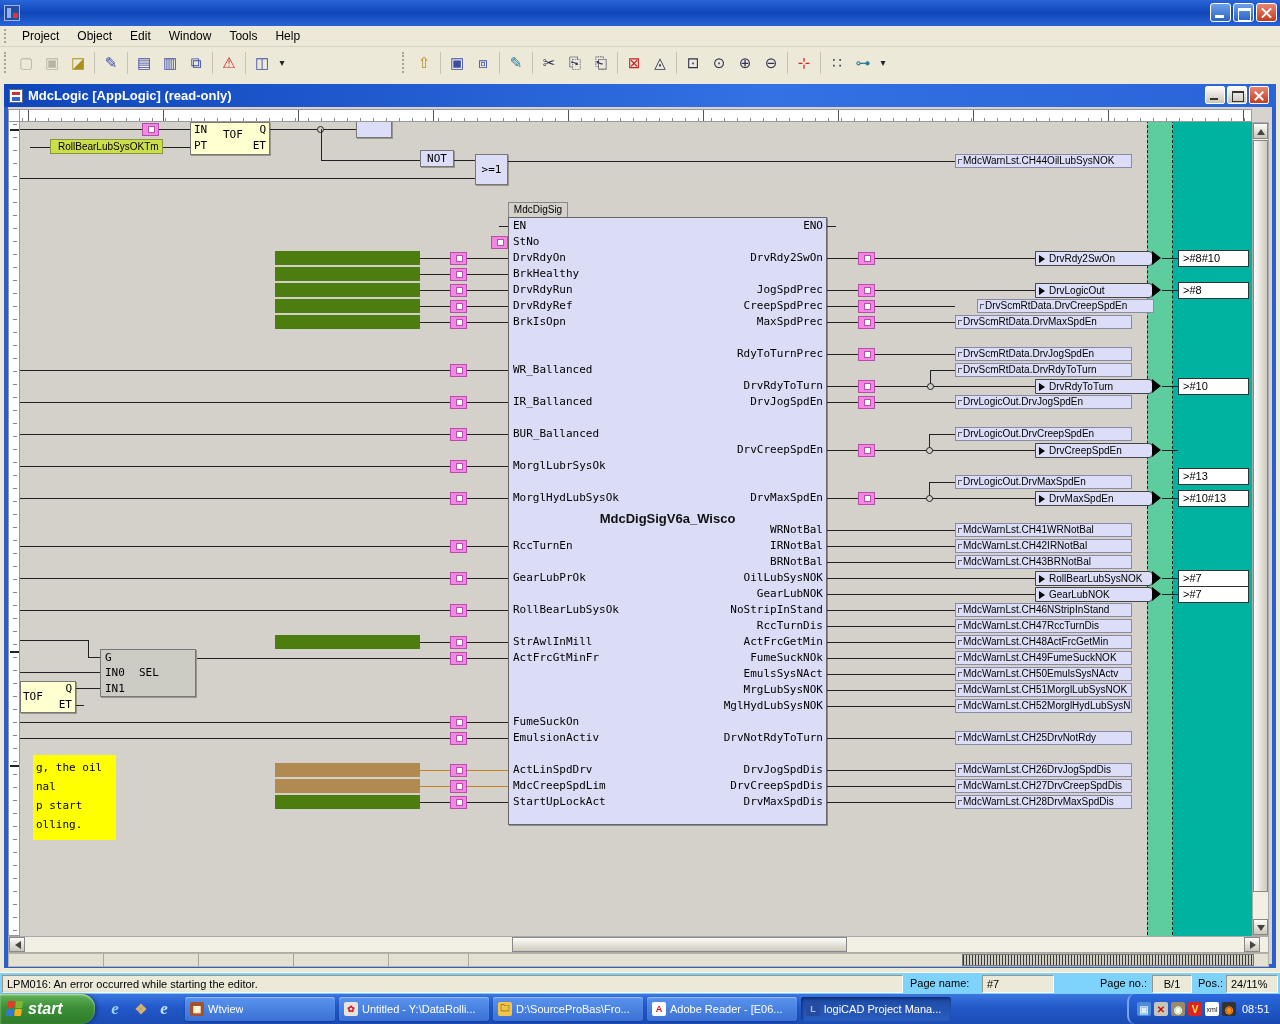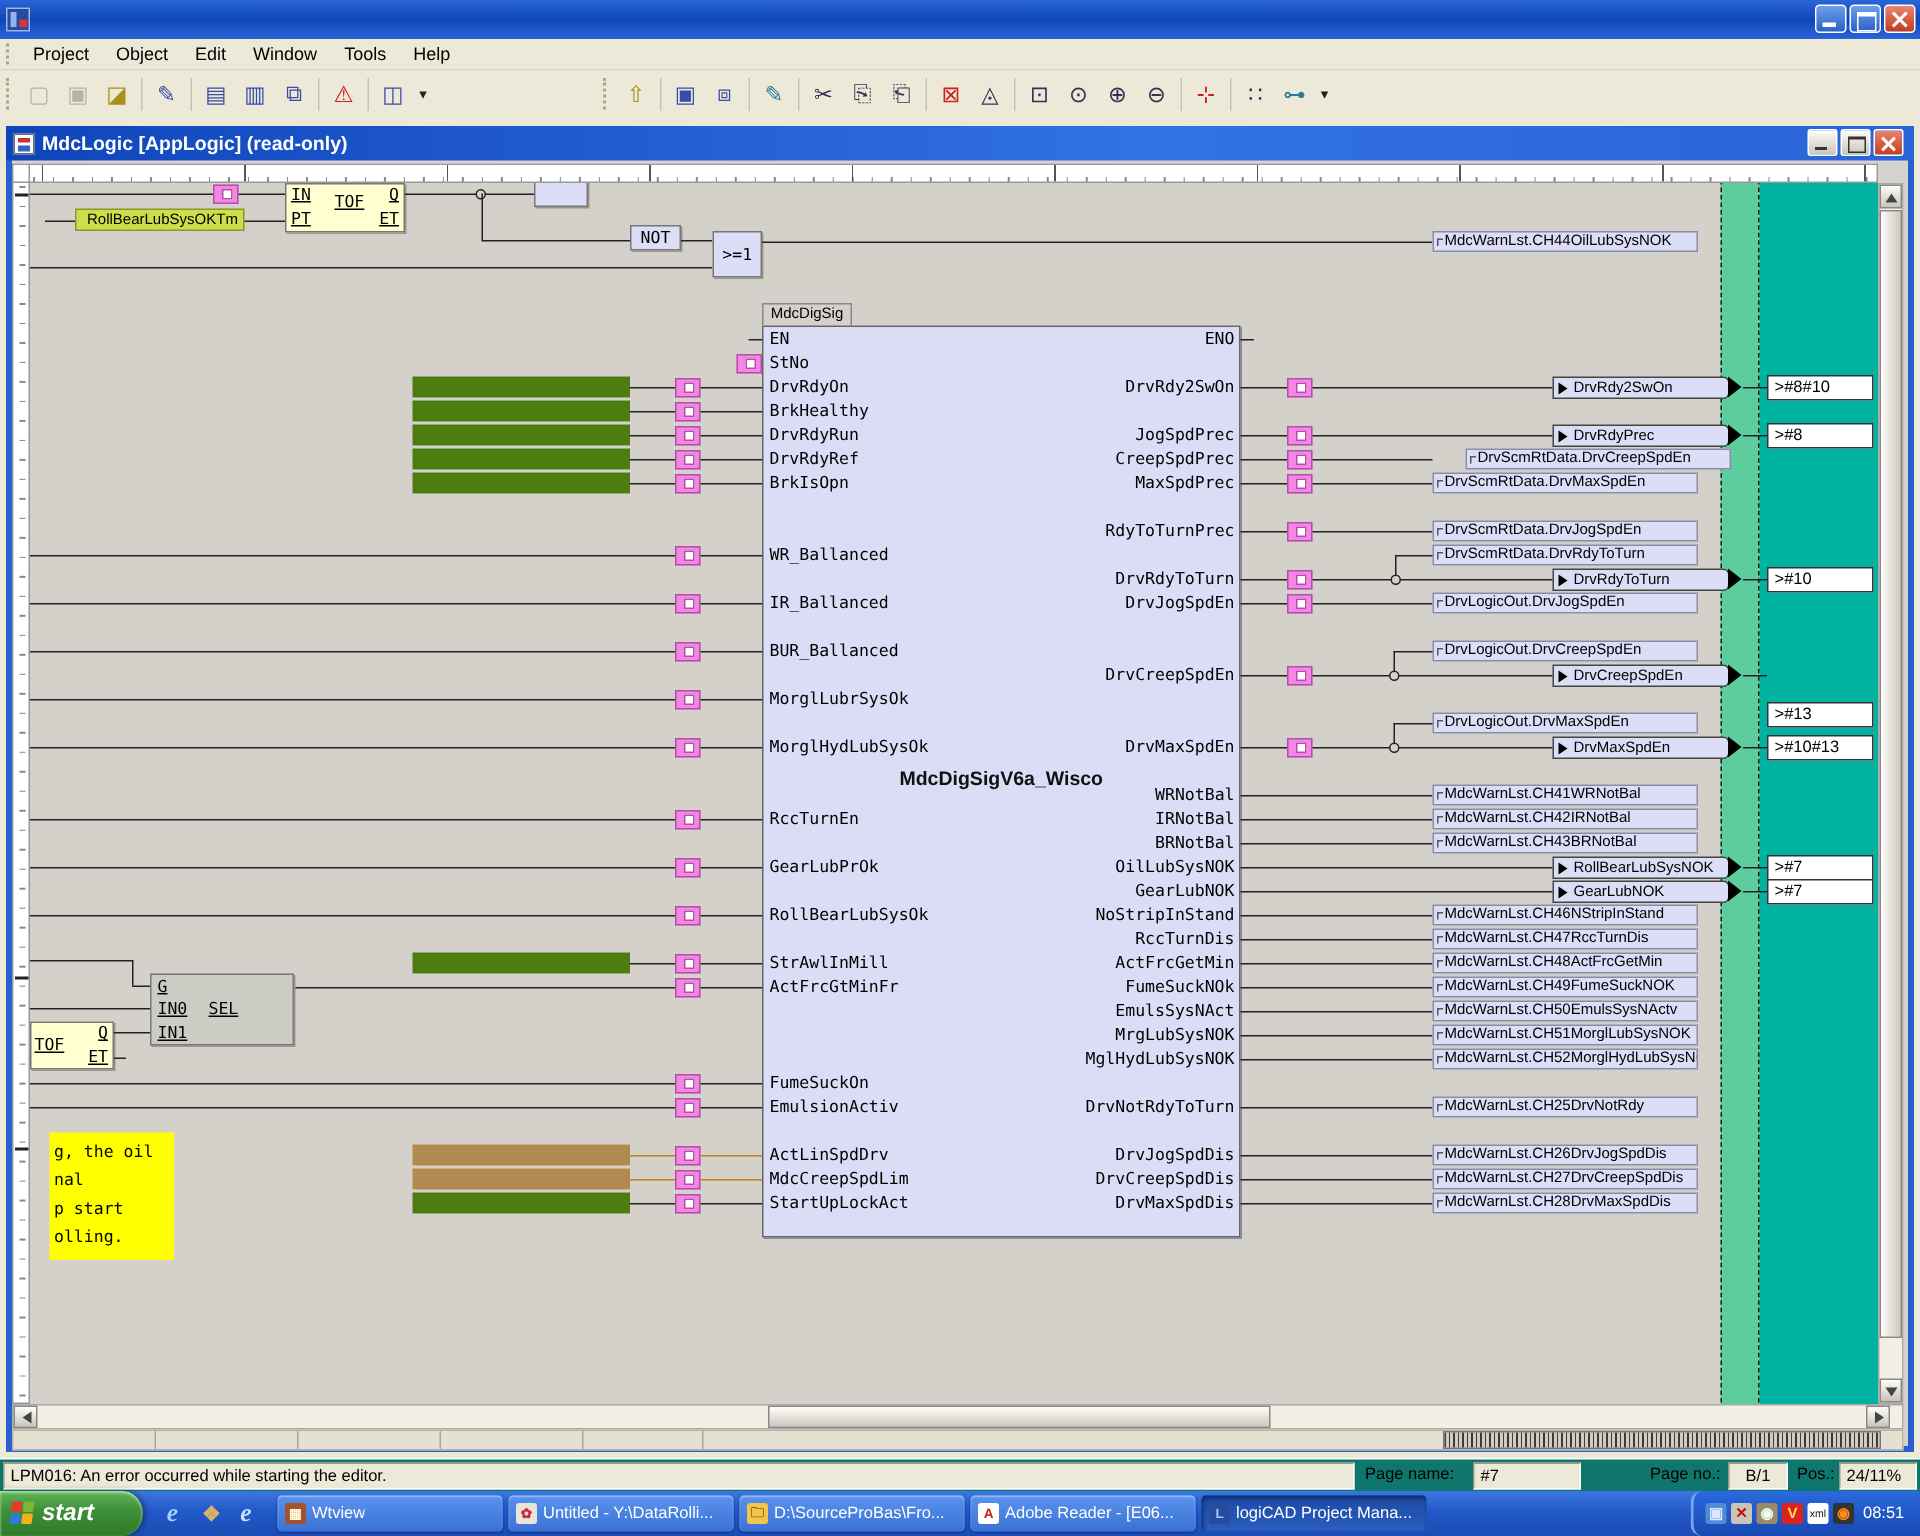--- a/index.html
+++ b/index.html
@@ -107,21 +107,21 @@
     border-top:4px solid transparent; border-bottom:4px solid transparent; }
   .obox::after { content:""; position:absolute; right:-9px; top:-1px; border-left:9px solid #000;
     border-top:7px solid transparent; border-bottom:7px solid transparent; }
   .xref { position:absolute; left:1178px; width:71px; height:17px; background:#fff; border:1px solid #333;
     font-size:11px; line-height:15px; padding-left:4px; white-space:nowrap; }
 
   .gate { position:absolute; border:1px solid #777; background:#dcddf6; box-shadow:1px 1px 0 #9a968a;
     font-family:"DejaVu Sans Mono", monospace; font-size:11px; }
   .gate.yel { background:#ffffd0; }
   .gate.gry { background:#ccccc4; }
-  .gate .t { position:absolute; white-space:nowrap; line-height:12px;text-decoration:underline; }
+  .gate .t { position:absolute; white-space:nowrap; line-height:12px; }
 
   #fb { position:absolute; left:508px; top:217px; width:319px; height:608px; background:#dbdcf5;
     border:1px solid #666; box-shadow:1px 1px 0 #8a8a9a; }
   #fb-tab { position:absolute; left:508px; top:202px; width:60px; height:16px; background:#d4d1ca;
     border:1px solid #888; border-bottom:none; font-size:10px; line-height:14px; text-align:center; }
   #fb-type { position:absolute; left:508px; top:511px; width:319px; text-align:center;
     font-size:13px; font-weight:bold; color:#111; }
   .pinl, .pinr { position:absolute; font-family:"DejaVu Sans Mono", monospace; font-size:11px;
     height:14px; line-height:14px; white-space:nowrap; color:#000; }
   .pinl { left:513px; } .pinr { left:605px; width:218px; text-align:right; }
@@ -142,21 +142,21 @@
   #hthumb { position:absolute; left:512px; top:937px; width:335px; height:15px;
     background:linear-gradient(#fdfdfa,#cdc9bc); border:1px solid #888; }
 
   #bottomstrip { position:absolute; left:8px; top:953px; width:1261px; height:14px; background:#e4e1d2;
     border:1px solid #b8b4a4; }
   #pagehatch { position:absolute; left:962px; top:954px; width:292px; height:12px;
     background:repeating-linear-gradient(90deg,#3a3a3a 0 1px,#cfccc0 1px 3px); border:1px solid #777; }
   .bseg { position:absolute; top:954px; width:1px; height:12px; background:#aaa69a; }
 
   
-  #statusbar { position:absolute; left:0; top:972px; width:1280px; height:22px; background:#0f766e;
+  #statusbar { position:absolute; left:0; top:972px; width:1280px; height:22px; background:#7dd3fc;
     border-top:1px solid #fff; font-size:11px; }
   .sunken { border:1px solid; border-color:#9a9686 #fff #fff #9a9686; height:18px; line-height:16px;
     padding:0 4px; position:absolute; top:2px; background:#ece9d8; white-space:nowrap; overflow:hidden; }
   .slabel { position:absolute; top:4px; font-size:11px; white-space:nowrap; }
 
   
   #taskbar { position:absolute; left:0; top:994px; width:1280px; height:30px;
     background:linear-gradient(#3b77e0,#2258c8 45%,#1c4cb4); }
   #startbtn { position:absolute; left:0; top:0; height:30px; width:95px; border-radius:0 14px 14px 0;
     background:linear-gradient(#63b35c,#3c8f37 45%,#2e7a2a); color:#fff; font-weight:bold; font-style:italic;
@@ -466,21 +466,21 @@
   <div class="wh" style="top:258px;left:827px;width:31px;"></div>
   <div class="pc" style="left:858px;top:252px;"></div>
   <div class="wh" style="top:258px;left:875px;width:160px;"></div>
   <div class="obox" style="top:251px;">DrvRdy2SwOn</div>
   <div class="wh" style="top:258px;left:1162px;width:16px;"></div>
   <div class="xref" style="top:250px;">&gt;#8#10</div>
 
   <div class="wh" style="top:290px;left:827px;width:31px;"></div>
   <div class="pc" style="left:858px;top:284px;"></div>
   <div class="wh" style="top:290px;left:875px;width:160px;"></div>
-  <div class="obox" style="top:283px;">DrvRdyPrec</div>
+  <div class="obox" style="top:283px;">DrvLogicOut</div>
   <div class="wh" style="top:290px;left:1162px;width:16px;"></div>
   <div class="xref" style="top:282px;">&gt;#8</div>
 
   <div class="wh" style="top:306px;left:827px;width:31px;"></div>
   <div class="pc" style="left:858px;top:300px;"></div>
   <div class="wh" style="top:306px;left:875px;width:80px;"></div>
   <div class="rlbl" style="top:299px;margin-left:22px;">DrvScmRtData.DrvCreepSpdEn</div>
 
   <div class="wh" style="top:322px;left:827px;width:31px;"></div>
   <div class="pc" style="left:858px;top:316px;"></div>

